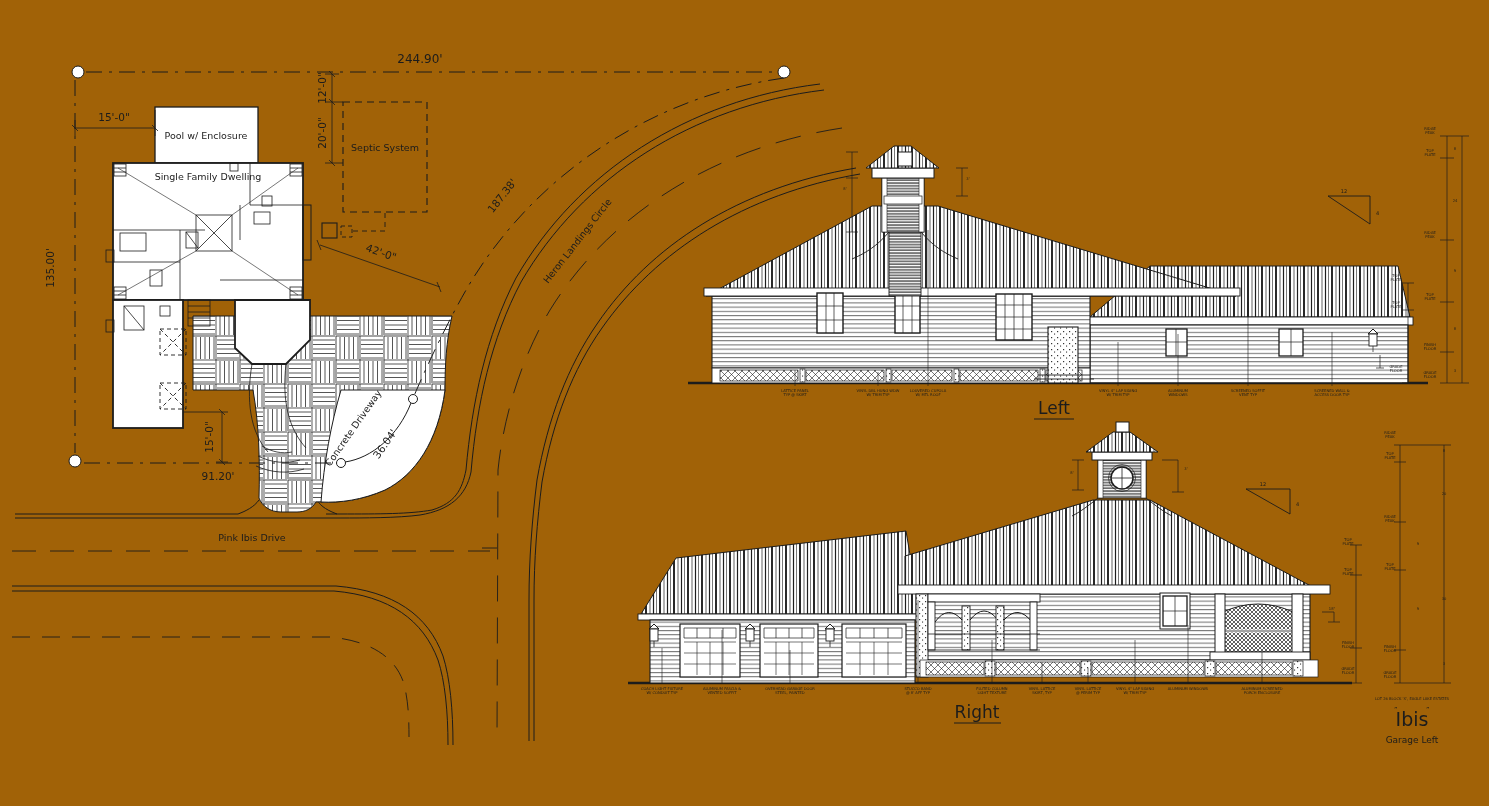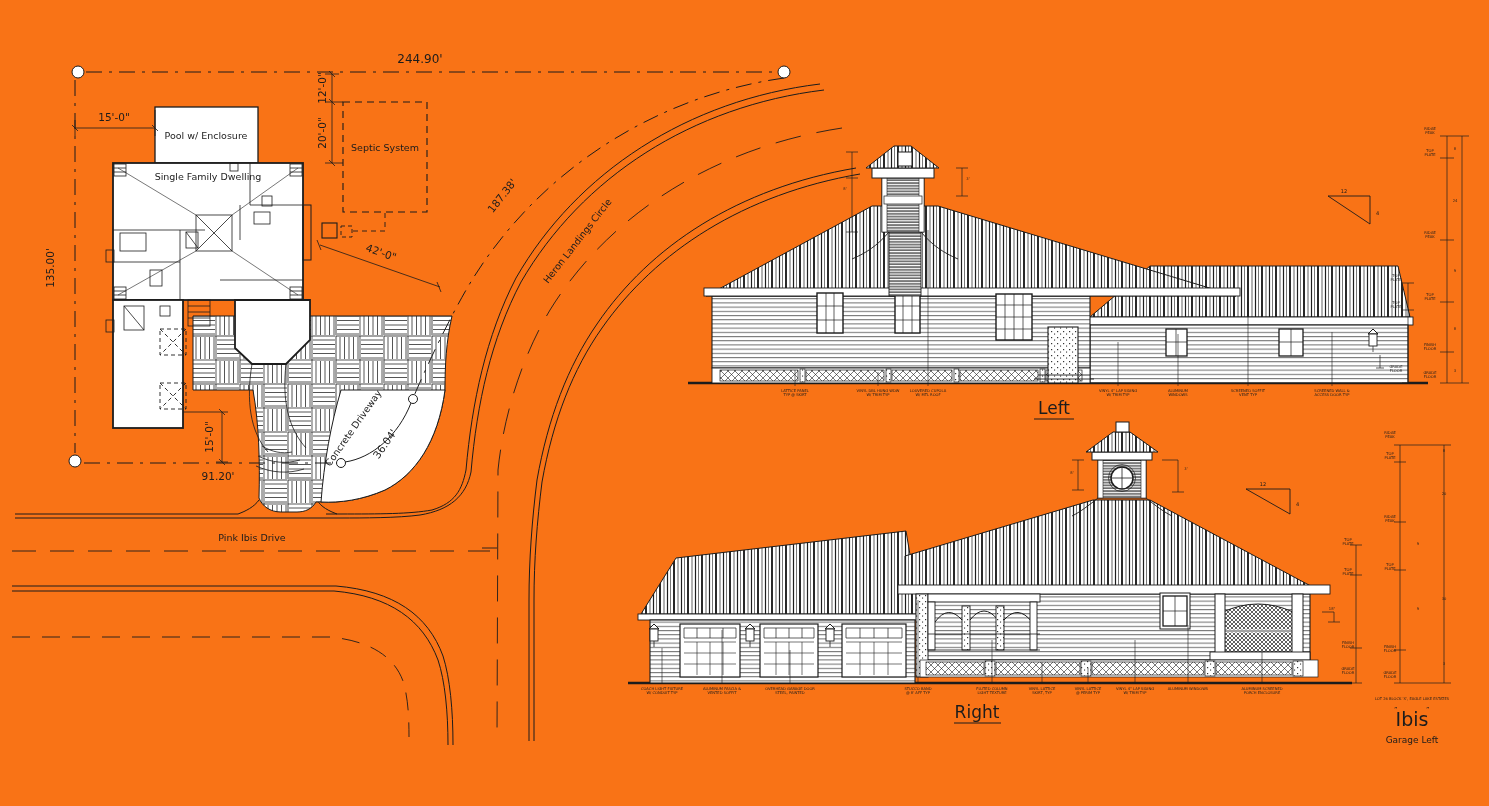--- a/index.html
+++ b/index.html
@@ -1,16 +1,16 @@
 <!DOCTYPE html>
 <html><head>
 <meta charset="utf-8">
 <style>
   html,body{margin:0;padding:0;background:#ffffff;}
-  .sheet{position:relative;width:1489px;height:806px;background:#f97316;overflow:hidden;
+  .sheet{position:relative;width:1489px;height:806px;background:#a16207;overflow:hidden;
          font-family:"DejaVu Sans",sans-serif;}
   svg{position:absolute;left:0;top:0;}
   svg text{fill:#1c1c1c;font-family:"DejaVu Sans",sans-serif;}
   .lbl{font-size:9.5px;}
   .dim{font-size:10.5px;}
   .big{font-size:12px;}
   .micro{font-size:3.7px;}
   .tiny{font-size:5px;}
   .title{font-size:17px;}
 </style>

